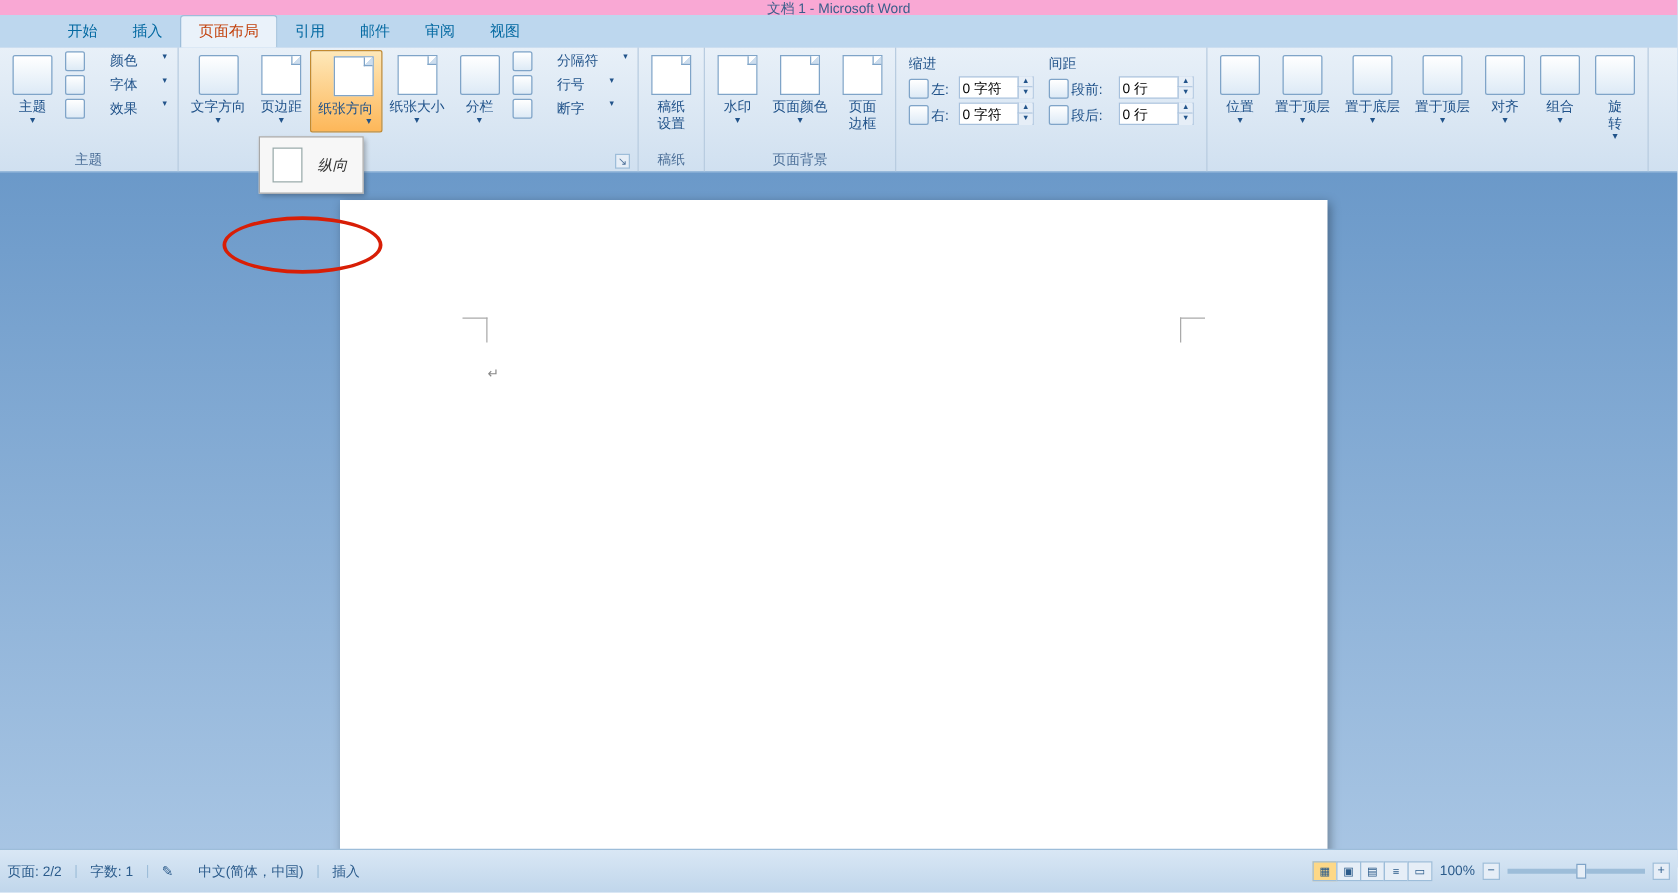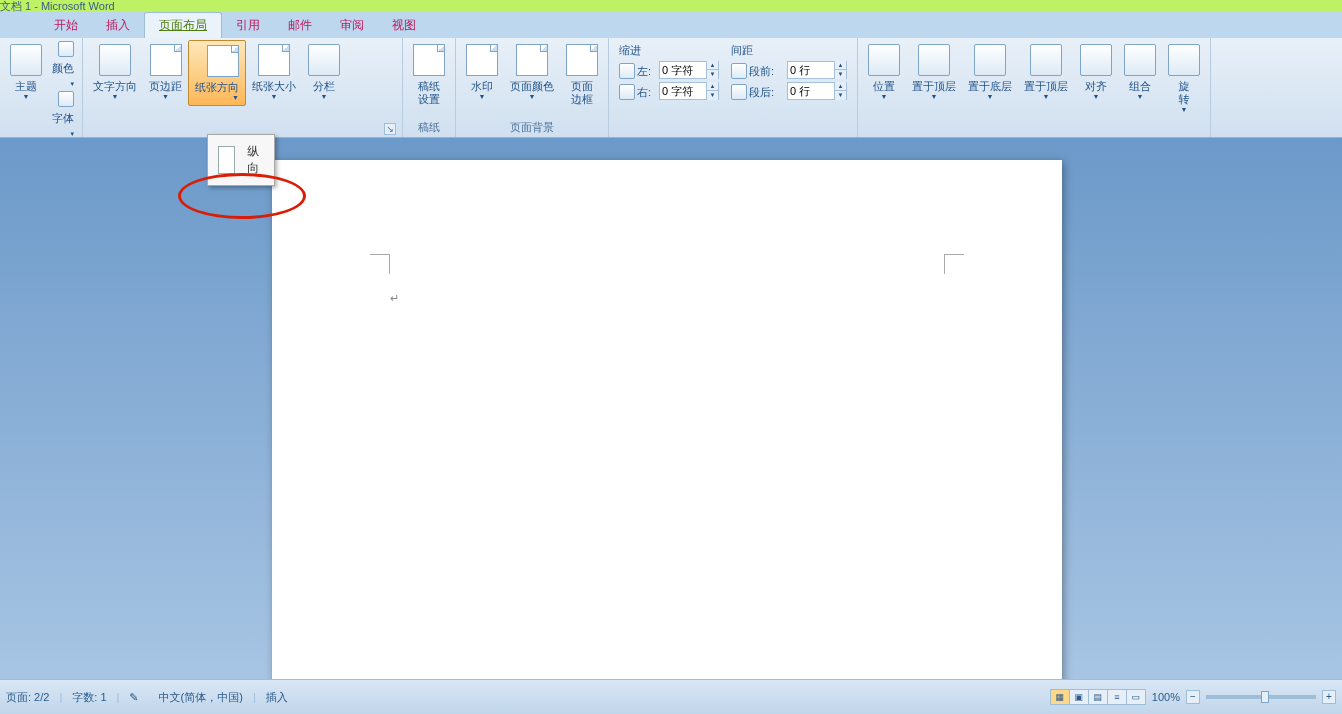--- a/index.html
+++ b/index.html
@@ -1,60 +1,60 @@
 <!DOCTYPE html>
 <html><head>
 <meta charset="utf-8">
 <style>
 * { margin: 0; padding: 0; box-sizing: border-box; font-family: "Microsoft YaHei", "SimSun", Arial, sans-serif; }
 body { width: 1342px; height: 714px; background: linear-gradient(to bottom, #9FBFE1, #C7DBF0); overflow: hidden; position: relative; }
 
 
-.title-bar { height: 12px; background: #bef264; display: flex; align-items: center; position: relative; }
+.title-bar { height: 12px; background: #f9a8d4; display: flex; align-items: center; justify-content: center; position: relative; }
 .title-bar .title { font-size: 11px; color: #395E8A; }
 
 
 .qat { position: absolute; top: 0; left: 0; height: 12px; display: flex; align-items: center; gap: 4px; padding-left: 8px; }
 .qat .orb { width: 20px; height: 12px; }
 .qat .qbtn { width: 18px; height: 12px; }
 
 
 .tabstrip { height: 26px; background: #BDD7EE; display: flex; align-items: flex-end; padding-left: 40px; }
-.tab { padding: 4px 14px; font-size: 12px; color: #be185d; cursor: pointer; }
-.tab.active { background: #EAF2FA; border: 1px solid #9DBDD9; border-bottom: none; border-radius: 3px 3px 0 0; color: #4d7c0f; text-decoration: underline; }
+.tab { padding: 4px 14px; font-size: 12px; color: #0369a1; cursor: pointer; }
+.tab.active { background: #EAF2FA; border: 1px solid #9DBDD9; border-bottom: none; border-radius: 3px 3px 0 0; color: #c2410c; }
 
 
 .ribbon { height: 100px; background: linear-gradient(to bottom, #E8F0F8, #D0E0F0); display: flex; border-bottom: 1px solid #8FB4D8; }
 .group { border-right: 1px solid #B8CCE0; display: flex; flex-direction: column; padding: 2px 4px 0 4px; position: relative; }
 .group-body { flex: 1; display: flex; align-items: flex-start; }
 .group-label { font-size: 11px; color: #4D7099; text-align: center; padding: 2px 0; position: relative; }
 .group-launcher { position: absolute; right: 2px; bottom: 2px; width: 12px; height: 12px; font-size: 9px; color: #4D7099; border: 1px solid #9DBDD9; background: #E6EEF7; text-align: center; line-height: 10px; cursor: pointer; }
 
 .big-btn { display: flex; flex-direction: column; align-items: center; justify-content: flex-start; padding: 4px 6px; cursor: pointer; min-width: 42px; }
 .big-btn .icon { width: 32px; height: 32px; margin-bottom: 4px; }
 .big-btn .lbl { font-size: 11px; color: #21538A; text-align: center; line-height: 13px; }
 .big-btn.active { background: linear-gradient(to bottom, #FEE8B9, #FDB759); border: 1px solid #C28A30; border-radius: 2px; align-items: flex-end; }
 
-.small-row { display: flex; align-items: flex-end; padding: 1px 4px; font-size: 11px; color: #21538A; cursor: pointer; gap: 4px; flex-direction: column; }
+.small-row { display: flex; align-items: flex-start; padding: 1px 4px; font-size: 11px; color: #21538A; cursor: pointer; gap: 20px; }
 .small-row .sicon { width: 16px; height: 16px; }
 
 .stack { display: flex; flex-direction: column; gap: 1px; }
 
 .indent-row { display: flex; align-items: flex-end; gap: 2px; font-size: 11px; color: #21538A; padding: 1px 0; }
 .indent-row .spinbox { display: inline-flex; align-items: center; border: 1px solid #A6C0DC; background: #FFF; height: 18px; }
 .indent-row .spinbox input { border: none; width: 46px; font-size: 11px; padding: 0 2px; outline: none; }
 .indent-row .spinbox .spins { display: flex; flex-direction: column; }
 .indent-row .spinbox .spins span { width: 12px; height: 9px; font-size: 6px; text-align: center; line-height: 9px; background: #E6EEF7; border-left: 1px solid #A6C0DC; cursor: pointer; }
 .indent-row .spinbox .spins span:first-child { border-bottom: 1px solid #A6C0DC; }
 .indent-row .irlbl { width: 20px; }
 .indent-row .irlbl2 { width: 36px; }
 .indent-row .ilicon { width: 16px; height: 16px; }
 
 
-.orient-menu { position: absolute; top: 134px; left: 207px; width: 68px; background: #F7F7F7; border: 1px solid #A8A8A8; box-shadow: 2px 2px 4px rgba(0,0,0,0.3); z-index: 100; }
+.orient-menu { position: absolute; top: 109px; left: 207px; width: 84px; background: #F7F7F7; border: 1px solid #A8A8A8; box-shadow: 2px 2px 4px rgba(0,0,0,0.3); z-index: 100; font-style: italic; }
 .orient-item { display: flex; align-items: center; gap: 12px; padding: 8px 10px; font-size: 12px; color: #333; cursor: pointer; }
 .orient-item .oicon { width: 24px; height: 28px; border: 1px solid #9AA; background: #FFF; position: relative; }
 .orient-item .oicon.landscape { width: 28px; height: 22px; }
 
 
 .red-ellipse { position: absolute; top: 173px; left: 178px; width: 128px; height: 46px; border: 3px solid #D81E06; border-radius: 50%; z-index: 101; pointer-events: none; }
 
 
 .doc-area { position: absolute; top: 138px; left: 0; right: 0; bottom: 20px; background: linear-gradient(to bottom, #6B99C9, #A9C6E4); overflow: hidden; }
 .page { position: absolute; top: 22px; left: 272px; width: 790px; height: 560px; background: #FFF; box-shadow: 2px 2px 8px rgba(0,0,0,0.35); }
@@ -153,20 +153,37 @@
       <div class="big-btn">
           <div class="icon ico-page"></div>
           <span class="lbl">纸张大小</span>
           <span class="caret">▼</span>
         </div>
       <div class="big-btn">
           <div class="icon ico-box"></div>
           <span class="lbl">分栏</span>
           <span class="caret">▼</span>
         </div>
+      <div class="stack">
+        <div class="small-row">
+            <div class="sicon ico-box"></div>
+            <span>分隔符</span>
+            <span class="caret">▾</span>
+          </div>
+        <div class="small-row">
+            <div class="sicon ico-box"></div>
+            <span>行号</span>
+            <span class="caret">▾</span>
+          </div>
+        <div class="small-row">
+            <div class="sicon ico-box"></div>
+            <span>断字</span>
+            <span class="caret">▾</span>
+          </div>
+      </div>
     </div>
     <div class="group-label">&nbsp;<div class="group-launcher">↘</div></div>
   </div>
 
   <div class="group">
     <div class="group-body">
       <div class="big-btn">
           <div class="icon ico-page"></div>
           <span class="lbl" style="white-space:pre">稿纸
 设置</span>

